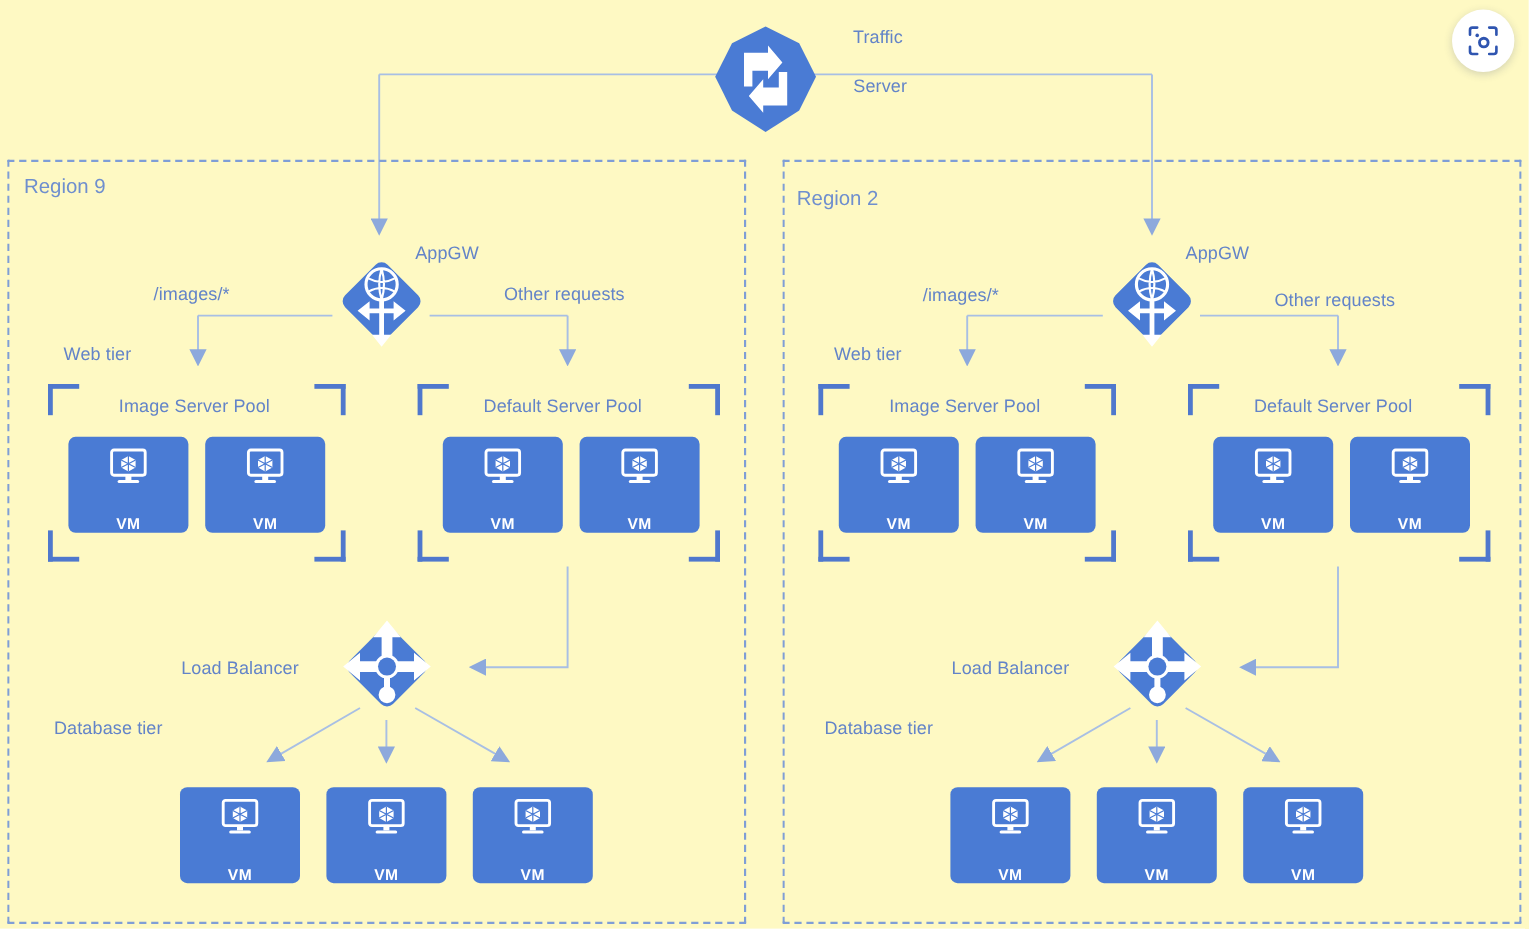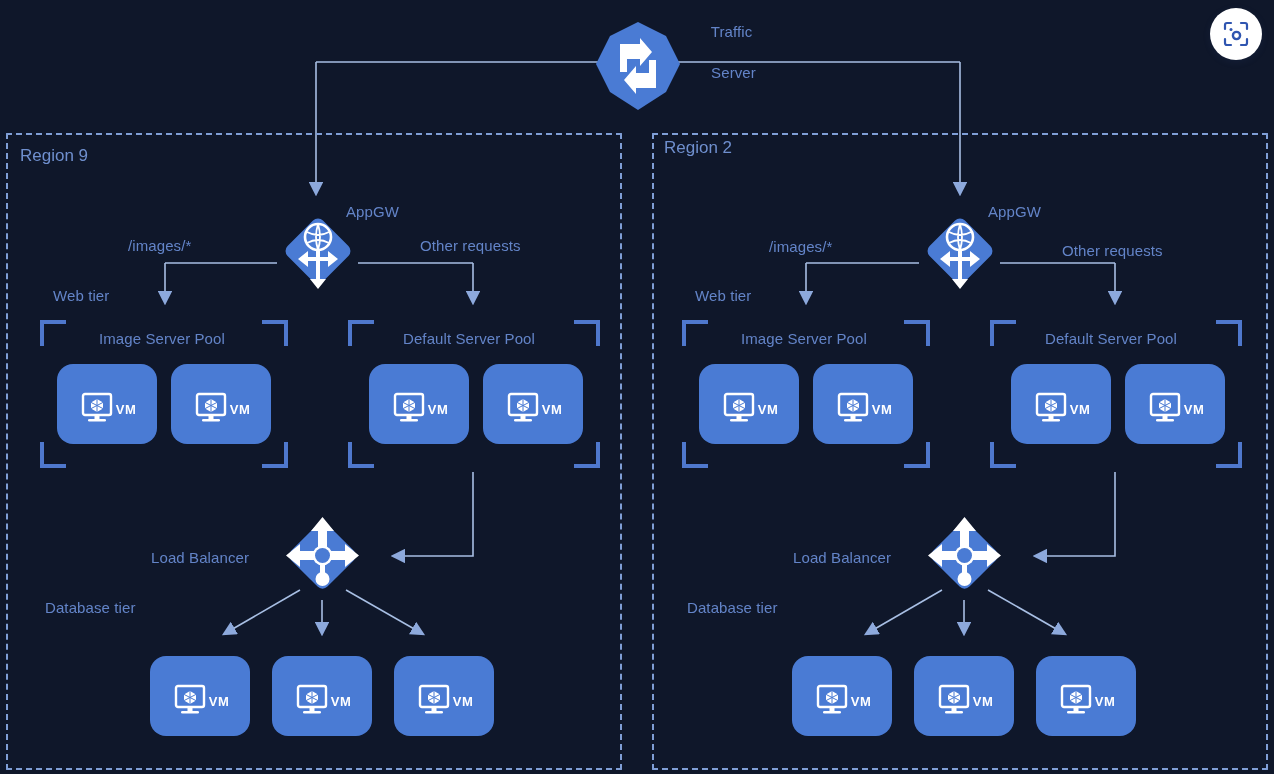--- a/index.html
+++ b/index.html
@@ -6,21 +6,21 @@
   * { box-sizing: border-box; }
   html, body {
     margin: 0; padding: 0;
     background: #ffffff;
     font-family: "Liberation Sans", sans-serif;
   }
   #canvas {
     position: relative;
     width: 1274px;
     height: 774px;
-    background: #0f172a;
+    background: #fef9c3;
     overflow: hidden;
     text-decoration: underline;
   }
   .lbl {
     position: absolute;
     color: #6384c8;
     font-size: 15px;
     line-height: 1.35;
     white-space: pre;
     font-family: "Liberation Sans", sans-serif;
@@ -47,25 +47,25 @@
   }
   .pool-bracket i.tl { left:0; top:0; border-left-width:4px; border-top-width:4px; }
   .pool-bracket i.tr { right:0; top:0; border-right-width:4px; border-top-width:4px; }
   .pool-bracket i.bl { left:0; bottom:0; border-left-width:4px; border-bottom-width:4px; }
   .pool-bracket i.br { right:0; bottom:0; border-right-width:4px; border-bottom-width:4px; }
 
   .vm {
     position: absolute;
     width: 100px; height: 80px;
     background: #4a7bd4;
-    border-radius: 16px;
+    border-radius: 6px;
     display: flex;
-    flex-direction: row;
+    flex-direction: column;
     align-items: center;
-    justify-content: center;
+    justify-content: space-between;
     padding-top: 9px;
   }
   .vm .vm-label {
     color: #ffffff;
     font-size: 13px;
     font-weight: bold;
     font-family: "Liberation Sans", sans-serif;
     margin-top: 2px;
     letter-spacing: 0.4px;
   }
@@ -265,21 +265,21 @@
       <rect x="5" y="2" width="28" height="21" rx="2" fill="none" stroke="#ffffff" stroke-width="2.4"></rect>
       <path d="M19,7 L25,10.4 L25,16.6 L19,20 L13,16.6 L13,10.4 Z" fill="#ffffff"></path>
       <path d="M19,7 L19,20 M13,10.4 L25,16.6 M25,10.4 L13,16.6" stroke="#4a7bd4" stroke-width="1"></path>
       <rect x="16.5" y="23" width="5" height="4" fill="#ffffff"></rect>
       <rect x="10" y="27" width="18" height="2.6" rx="1.3" fill="#ffffff"></rect>
     </svg>
     <span class="vm-label">VM</span>
   </div>
 
   <div class="region-box" style="left:652px; top:133px; width:616px; height:637px;"></div>
-  <div class="region-title" style="left:664px; top:138px;">Region 2</div>
+  <div class="region-title" style="left:664px; top:156px;">Region 2</div>
 
   <div class="icon-abs" style="left:914px; top:205px; width:92px; height:92px;">
     <svg width="92" height="92" viewBox="0 0 92 92">
       <rect x="21" y="21" width="50" height="50" rx="7" transform="rotate(45 46 46)" fill="#4a7bd4"></rect>
       <circle cx="46" cy="32" r="13" fill="none" stroke="#ffffff" stroke-width="2.6"></circle>
       <path d="M35,27 Q46,33 57,27 M35,38 Q46,32 57,38 M46,19 Q42,32 46,45 M46,19 Q50,32 46,45" fill="none" stroke="#ffffff" stroke-width="1.8"></path>
       <path d="M44,44 L44,74 L38,74 L46,84 L54,74 L48,74 L48,44 Z" fill="#ffffff"></path>
       <path d="M41,50 L41,58 L46,58 L32,58 L32,52 L22,60 L32,68 L32,62 L41,62 Z" fill="#ffffff" transform="translate(4,-6)"></path>
       <path d="M51,50 L51,58 L46,58 L60,58 L60,52 L70,60 L60,68 L60,62 L51,62 Z" fill="#ffffff" transform="translate(-4,-6)"></path>
     </svg>

